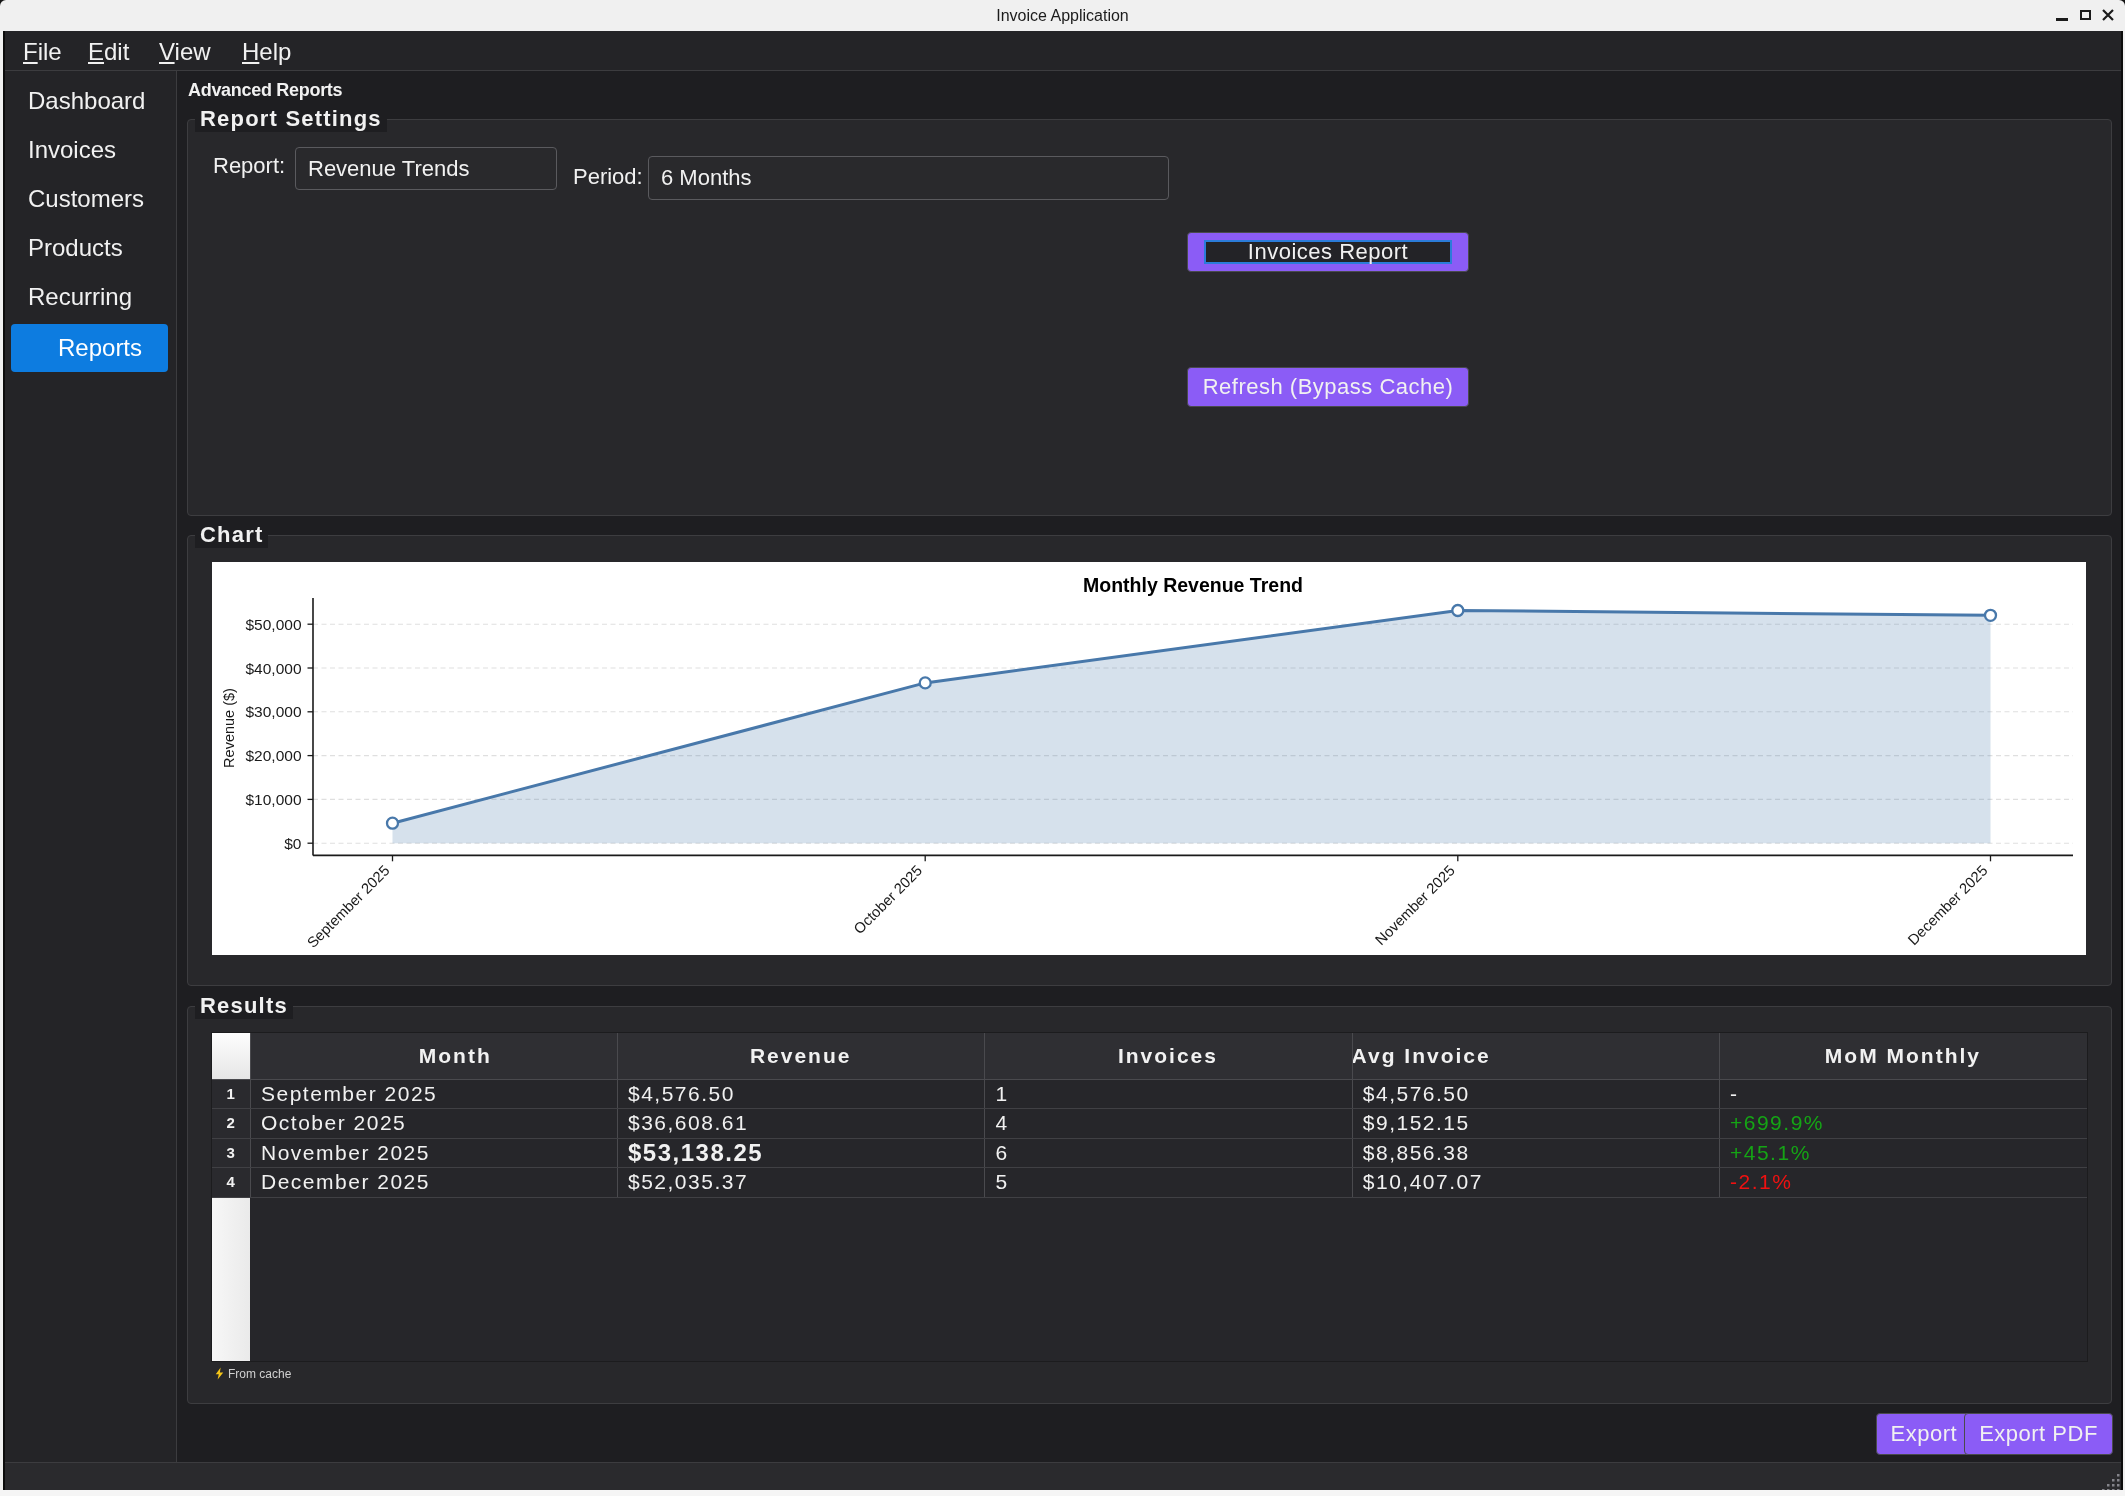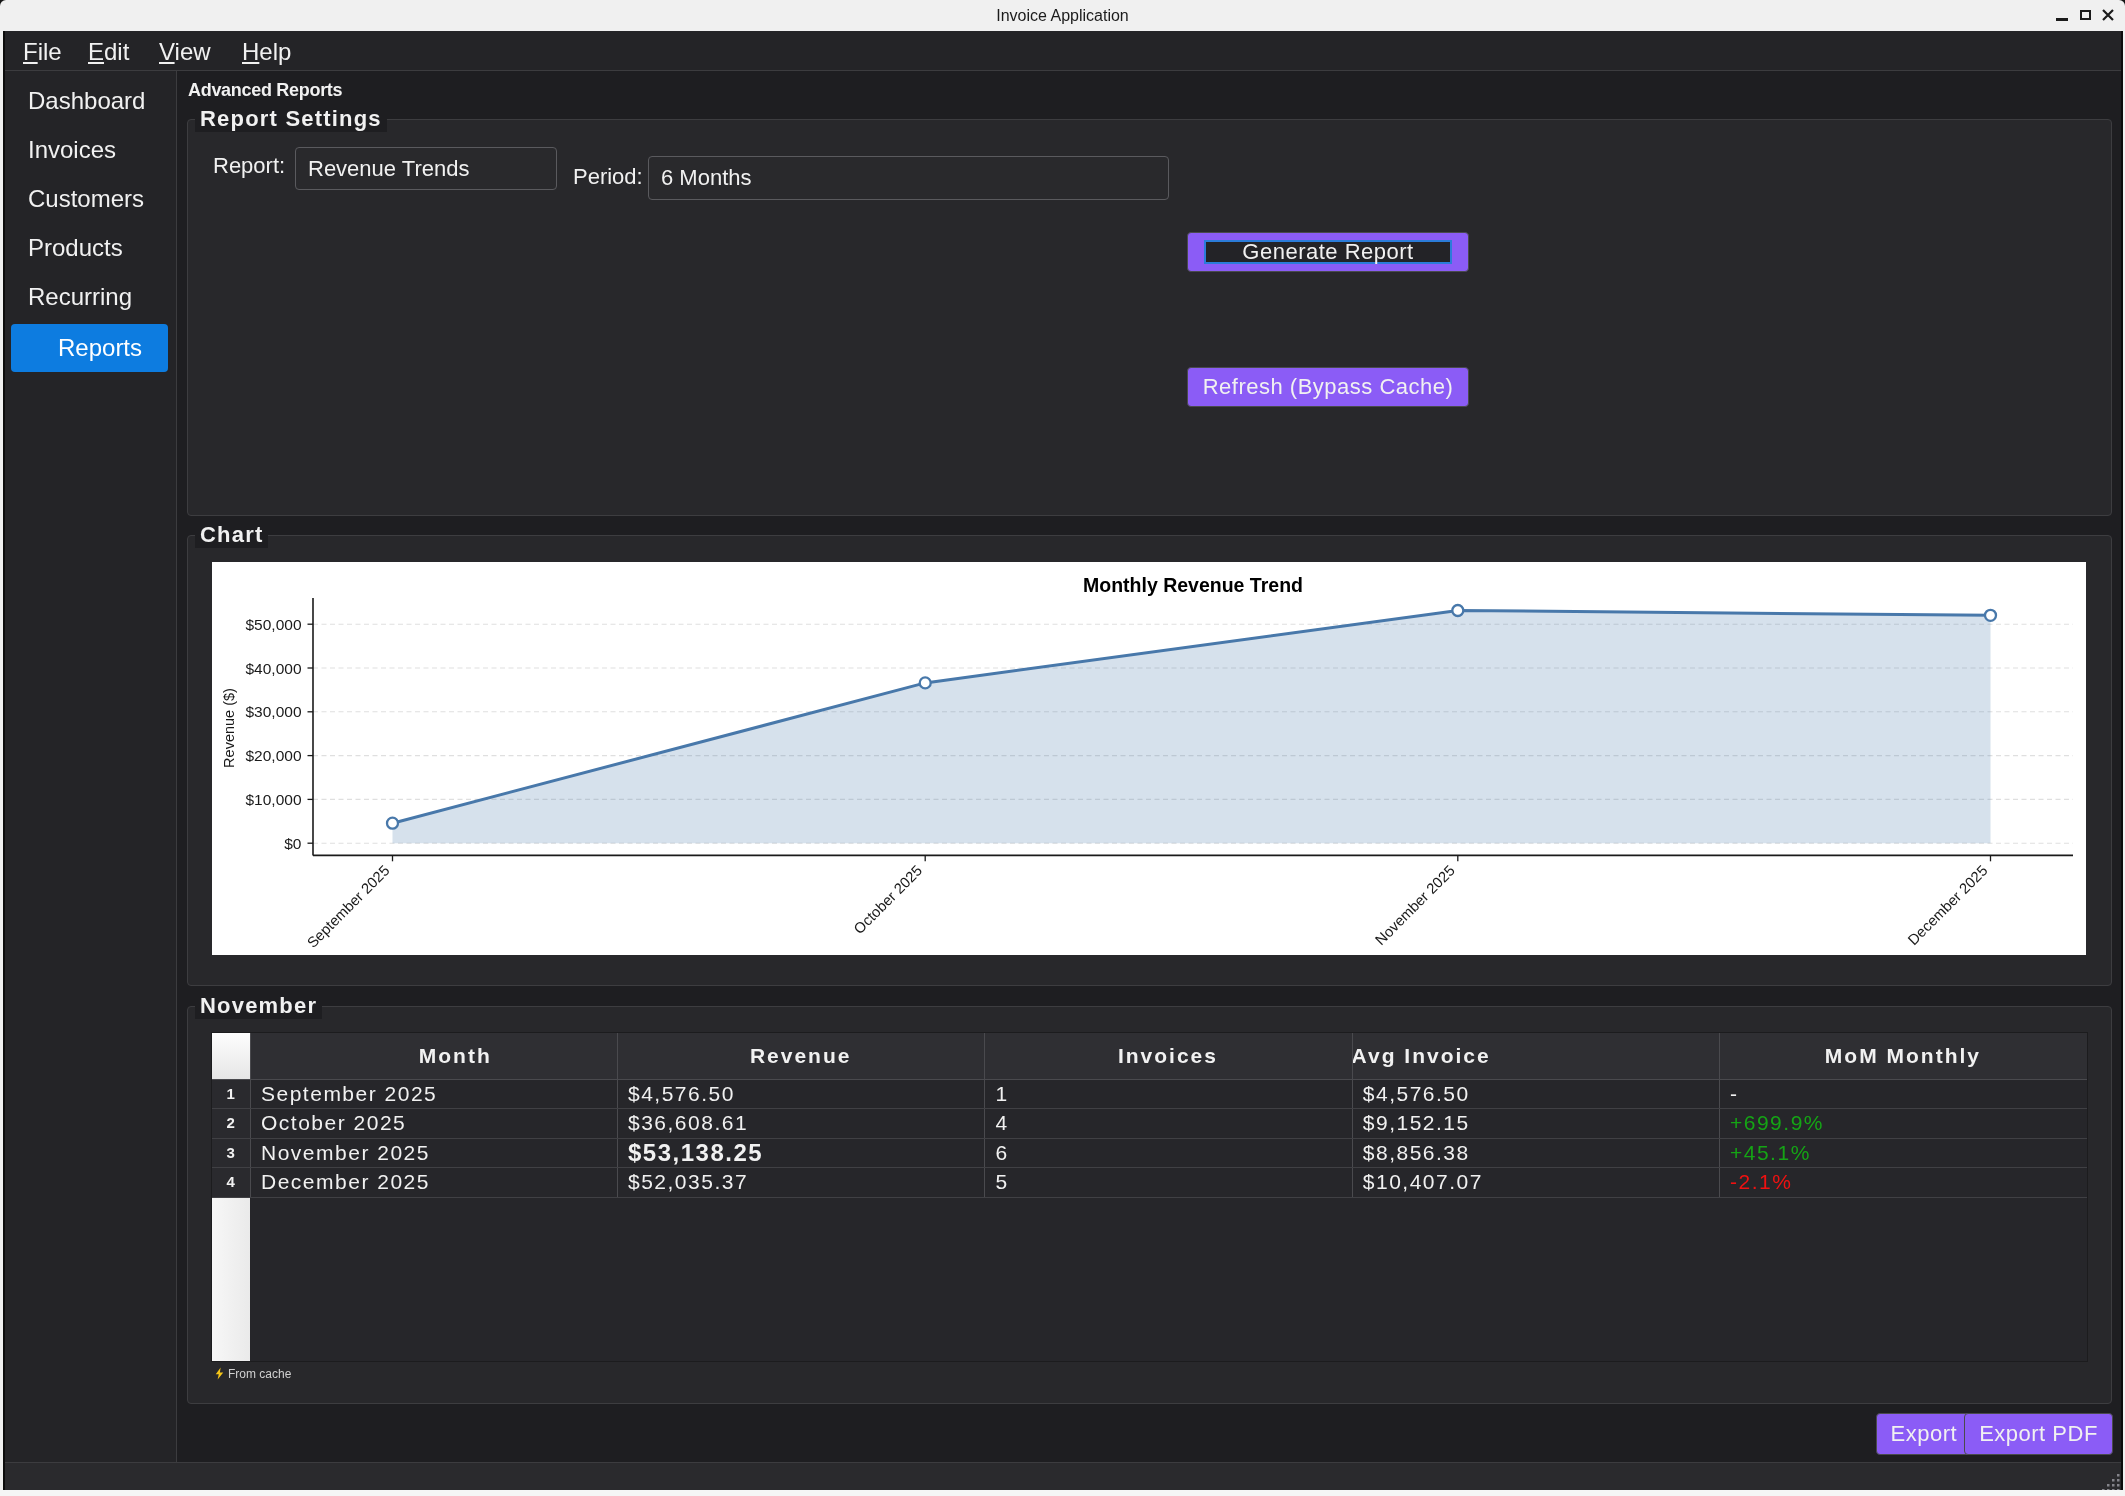--- a/index.html
+++ b/index.html
@@ -49,21 +49,21 @@
 <div class="txt" style="left:188px;top:79px;font-size:18px;font-weight:bold;letter-spacing:-0.3px;line-height:22px;">Advanced Reports</div>
 
 <div class="gbox" style="top:119px;height:397px;"></div>
 <div class="gtitle" style="top:106px;">Report Settings</div>
 <div class="txt" style="left:213px;top:153px;font-size:22px;line-height:26px;">Report:</div>
 <div class="combo" style="left:295px;top:147px;width:262px;height:43px;line-height:41px;padding-left:12px;">Revenue Trends</div>
 <div class="txt" style="left:573px;top:164px;font-size:22px;line-height:26px;">Period:</div>
 <div class="combo" style="left:648px;top:156px;width:521px;height:44px;line-height:42px;padding-left:12px;">6 Months</div>
 <div class="btn" style="left:1187px;top:232px;width:282px;height:40px;"></div>
 <div class="abs" style="left:1204px;top:240px;width:248px;height:24px;background:#232327;border:2px solid #2b7cd9;"></div>
-<div class="txt" style="left:1187px;top:232px;width:282px;height:40px;line-height:39px;text-align:center;font-size:22px;letter-spacing:0.5px;">Generate Report</div>
+<div class="txt" style="left:1187px;top:232px;width:282px;height:40px;line-height:39px;text-align:center;font-size:22px;letter-spacing:0.5px;">Invoices Report</div>
 <div class="btn" style="left:1187px;top:367px;width:282px;height:40px;line-height:38px;">Refresh (Bypass Cache)</div>
 
 <div class="gbox" style="top:535px;height:451px;"></div>
 <div class="gtitle" style="top:522px;">Chart</div>
 <div class="abs" style="left:212px;top:562px;width:1874px;height:393px;background:#ffffff;">
 <svg width="1874" height="393" viewBox="0 0 1874 393">
 
   <g stroke="#dfdfdf" stroke-width="1.1" stroke-dasharray="5 3.5">
     <line x1="101" y1="281.2" x2="1861" y2="281.2"></line>
     <line x1="101" y1="237.4" x2="1861" y2="237.4"></line>
@@ -118,21 +118,21 @@
     <text x="1776.5" y="309.5" transform="rotate(-45 1776.5 309.5)">December 2025</text>
   </g>
 
   <text x="22" y="166" font-family="Liberation Sans, sans-serif" font-size="14.5" fill="#1a1a1a" text-anchor="middle" transform="rotate(-90 22 166)">Revenue ($)</text>
 
   <text x="981" y="29.5" font-family="Liberation Sans, sans-serif" font-size="19.5" font-weight="bold" fill="#000000" text-anchor="middle">Monthly Revenue Trend</text>
 </svg>
 </div>
 
 <div class="gbox" style="top:1006px;height:398px;"></div>
-<div class="gtitle" style="top:993px;">November</div>
+<div class="gtitle" style="top:993px;">Results</div>
 
 <div class="abs" style="left:211px;top:1032px;width:1877px;height:330px;border:1px solid #1c1c1e;background:#26262a;"></div>
 
 <div class="abs" style="left:212px;top:1033px;width:1875px;height:46px;background:#2f2f33;"></div>
 
 <div class="abs" style="left:212px;top:1033px;width:37.5px;height:46px;background:linear-gradient(to bottom,#fdfdfd,#e6e6e6);"></div>
 
 <div class="abs" style="left:212px;top:1196.6px;width:37.5px;height:164px;background:linear-gradient(to right,#f7f7f7,#eaeaea);"></div>
 
 <div class="txt" style="left:249.5px;top:1033px;width:367.5px;height:46px;line-height:46px;text-align:center;font-weight:bold;font-size:21px;letter-spacing:2px;padding-left:44px;">Month</div>

